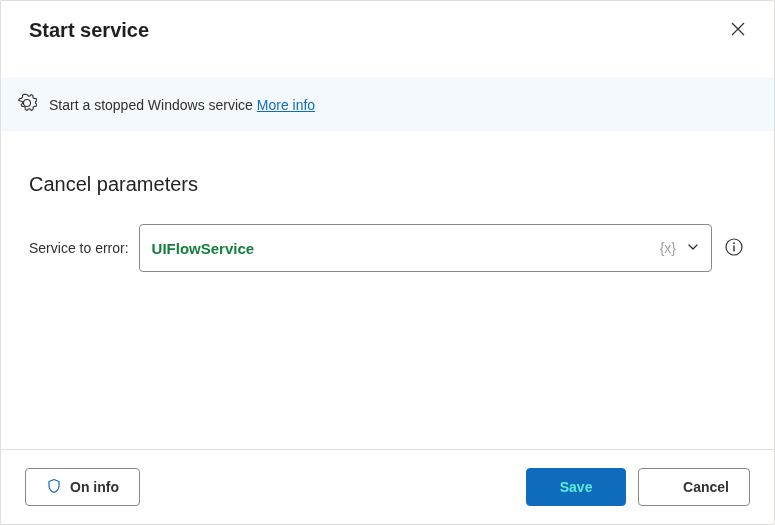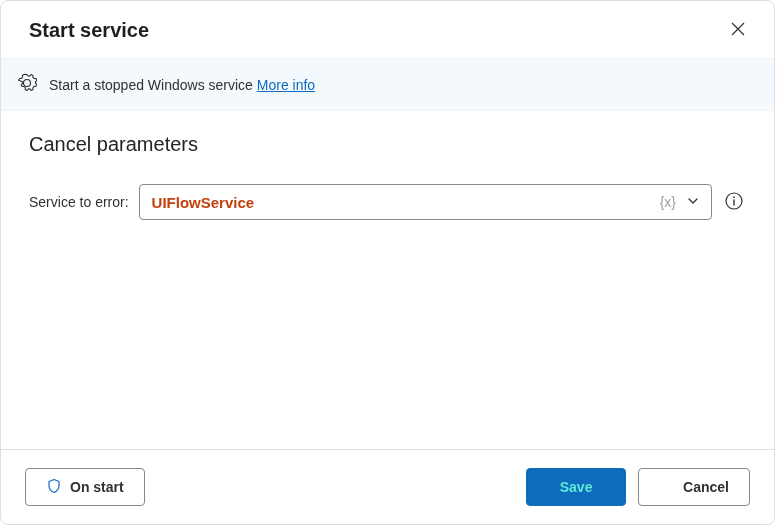--- a/index.html
+++ b/index.html
@@ -10,25 +10,26 @@
     body {
       font-family: "Segoe UI", -apple-system, BlinkMacSystemFont, sans-serif;
       font-size: 14px;
       color: #323130;
       background: #fff;
     }
     .dialog {
       width: 775px;
       height: 525px;
       border: 1px solid #e1dfdd;
-      border-radius: 8px;
+      border-radius: 1px;
       display: flex;
       flex-direction: column;
       overflow: hidden;
       position: relative;
+      gap: 20px;
     }
     .header {
       display: flex;
       justify-content: space-between;
       align-items: center;
       padding: 16px 24px 14px 28px;
     }
     .header-title {
       font-size: 20px;
       font-weight: 600;
@@ -87,27 +88,27 @@
       white-space: nowrap;
     }
     .combo-wrapper {
       flex: 1;
       position: relative;
       display: flex;
       align-items: center;
     }
     .combo-input {
       width: 100%;
-      height: 36px;
+      height: 48px;
       border: 1px solid #8a8886;
       border-radius: 4px;
       padding: 0 60px 0 12px;
       font-size: 15px;
       font-weight: 600;
-      color: #c2410c;
+      color: #15803d;
       font-family: inherit;
       outline: none;
       background: #fff;
     }
     .combo-right {
       position: absolute;
       right: 8px;
       display: flex;
       align-items: center;
       gap: 6px;
@@ -241,21 +242,21 @@
     </div>
   </div>
 
   <div class="footer">
     <button class="btn btn-secondary">
       <span class="shield-icon">
         <svg width="16" height="16" viewBox="0 0 16 16" fill="none">
           <path d="M8 1.5l5 2v4c0 3.5-2.5 6-5 7-2.5-1-5-3.5-5-7V3.5l5-2z" stroke="currentColor" stroke-width="1.2" stroke-linejoin="round"></path>
         </svg>
       </span>
-      <span>On start</span>
+      <span>On info</span>
     </button>
     <div class="footer-right">
       <button class="btn btn-primary">Save</button>
       <button class="btn btn-secondary btn-cancel">Cancel</button>
     </div>
   </div>
 
 </div>
 
 </body></html>

